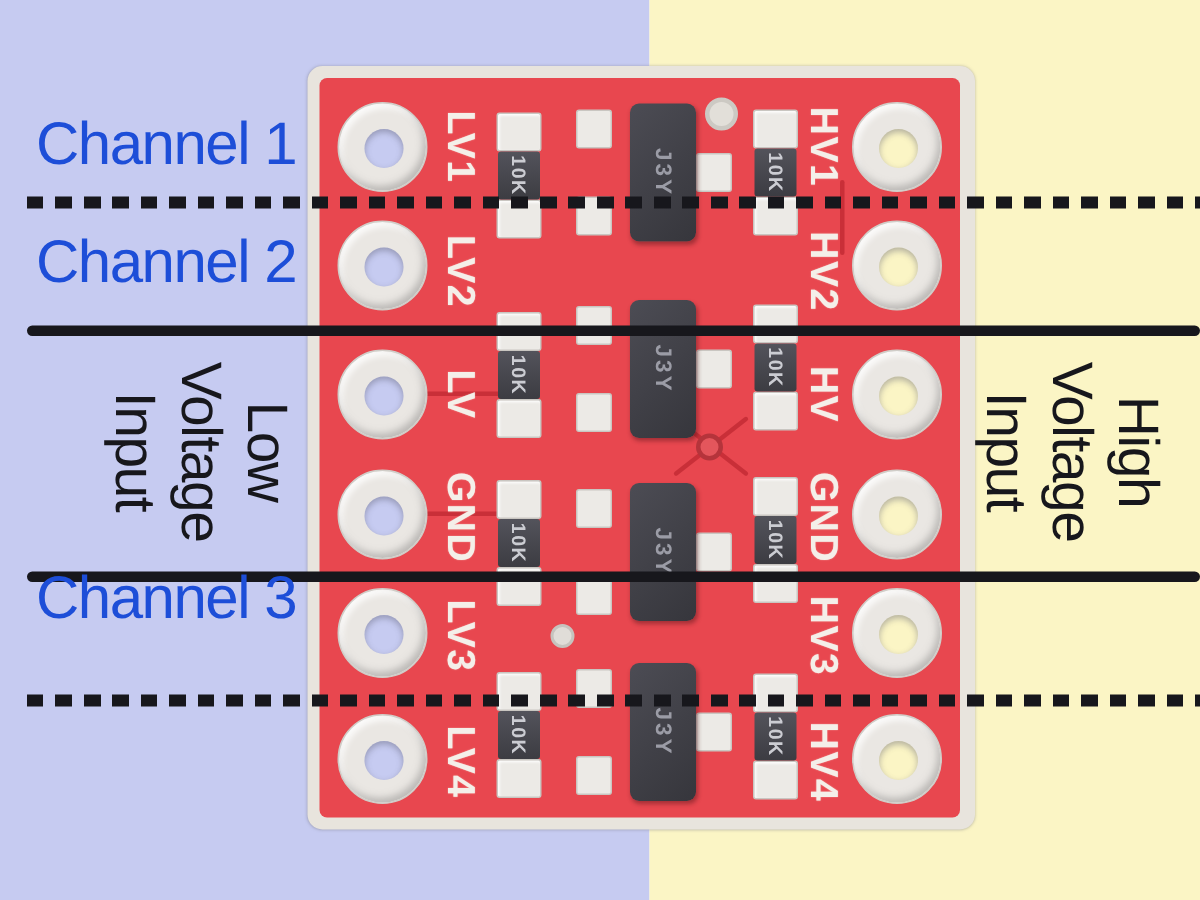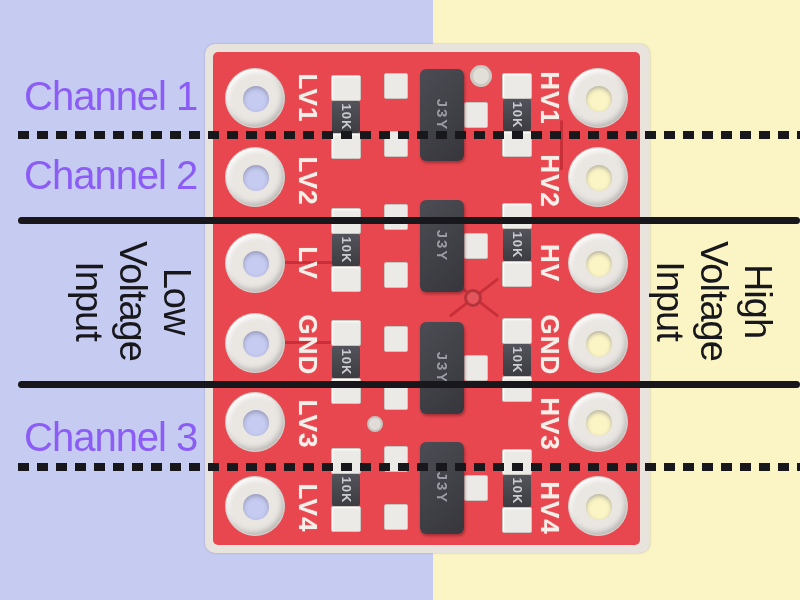--- a/index.html
+++ b/index.html
@@ -61,21 +61,21 @@
   
   .trace { position:absolute; height:3px; background:rgba(185,35,45,.65); z-index:2; border-radius:2px; }
 
   
   .line-dashed { position:absolute; left:18px; width:782px; height:8px; z-index:6;
                  background:repeating-linear-gradient(90deg,#17171c 0 11px,transparent 11px 19px); }
   .line-solid  { position:absolute; left:18px; width:782px; height:7px; background:#17171c;
                  border-radius:4px; z-index:6; }
 
   
-  .chlabel { position:absolute; left:24px; z-index:7; color:#8b5cf6; font-size:40px;
+  .chlabel { position:absolute; left:24px; z-index:7; color:#1d4ed8; font-size:40px;
              line-height:46px; letter-spacing:-1px; }
   .vlabel  { position:absolute; z-index:7; color:#17171c; font-size:38px; line-height:44px;
              letter-spacing:-1px; text-align:center; transform:translate(-50%,-50%) rotate(90deg);
              white-space:nowrap; }
 </style>
 </head>
 <body>
 
 <div class="scene">
 
@@ -238,21 +238,21 @@
   <div class="via via-mid"></div>
   <div class="via via-red"></div>
 
   <div class="line-dashed" style="top:131px;"></div>
   <div class="line-solid" style="top:217px;"></div>
   <div class="line-solid" style="top:381px;"></div>
   <div class="line-dashed" style="top:463px;"></div>
 
   <div class="chlabel" style="top:73px;">Channel 1</div>
   <div class="chlabel" style="top:152px;">Channel 2</div>
-  <div class="chlabel" style="top:414px;">Channel 3</div>
+  <div class="chlabel" style="top:376px;">Channel 3</div>
 
   <div class="vlabel" style="left:133px; top:301px;">
     <div>Low</div>
     <div>Voltage</div>
     <div>Input</div>
   </div>
   <div class="vlabel" style="left:714px; top:301px;">
     <div>High</div>
     <div>Voltage</div>
     <div>Input</div>

